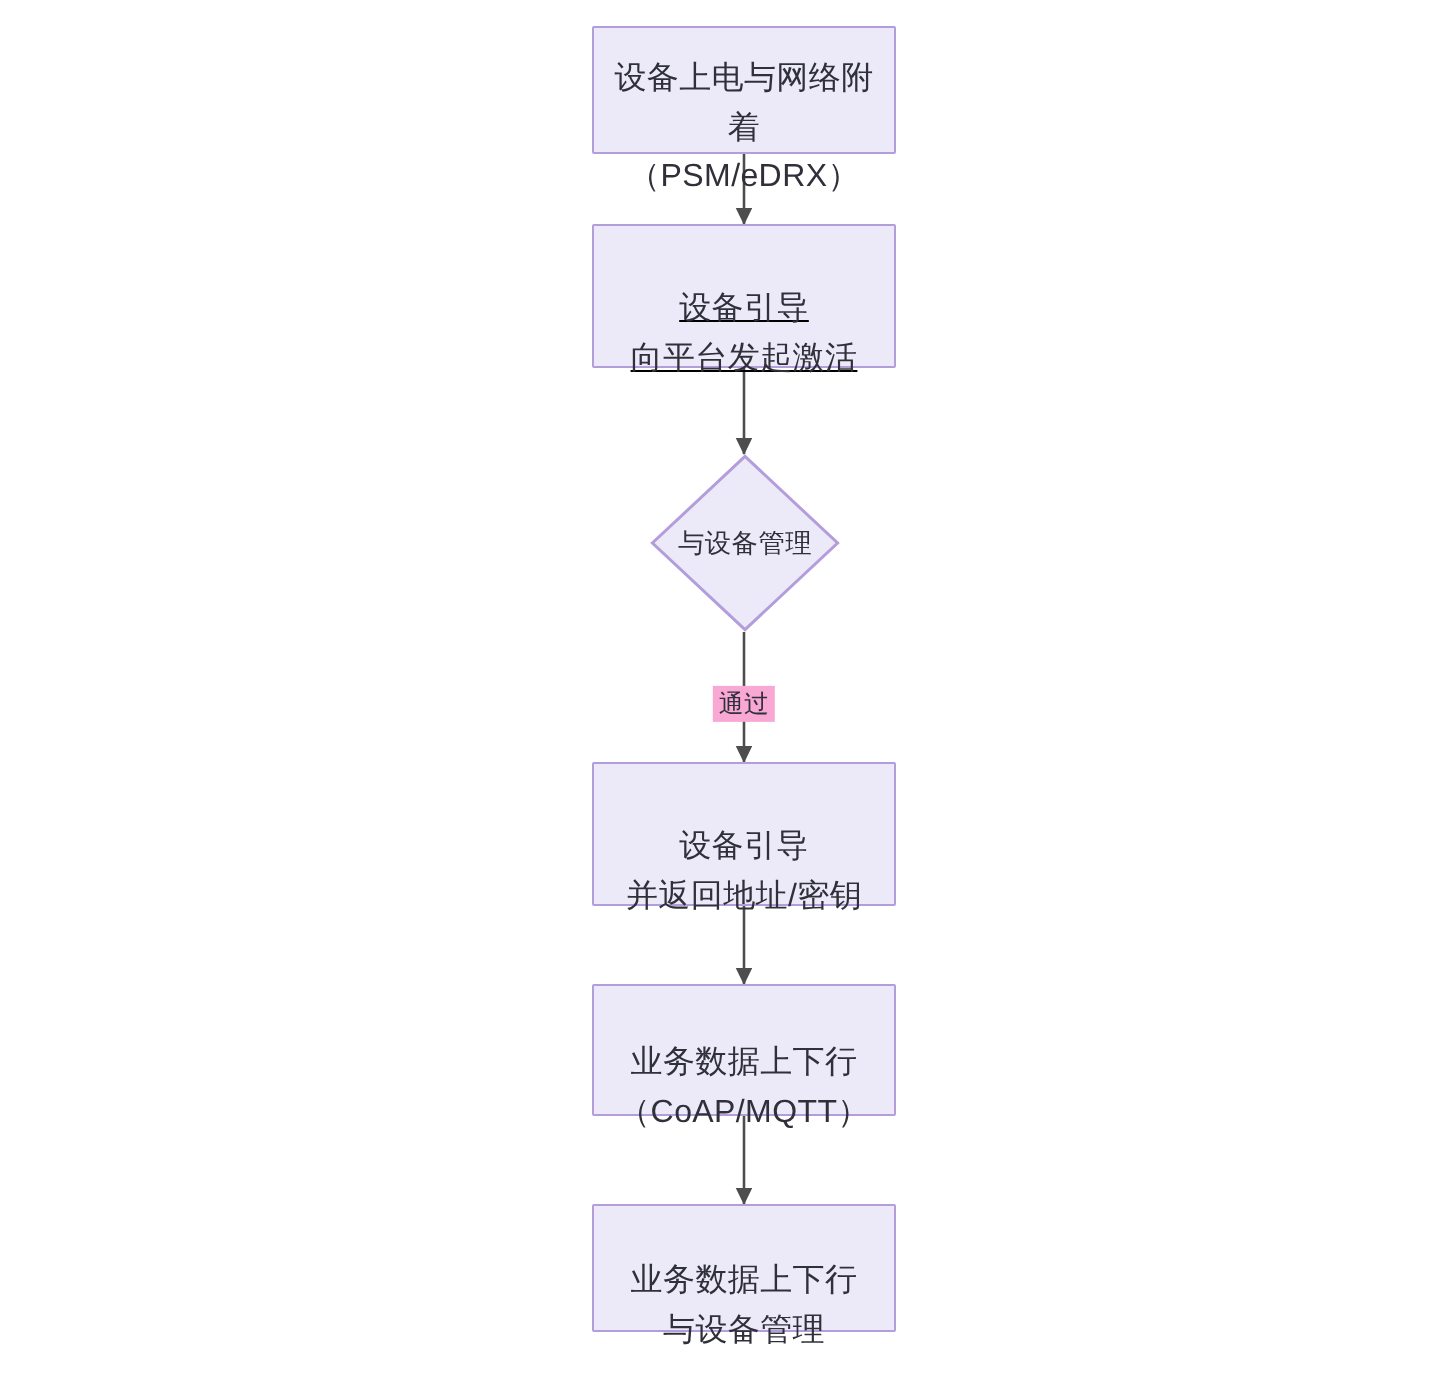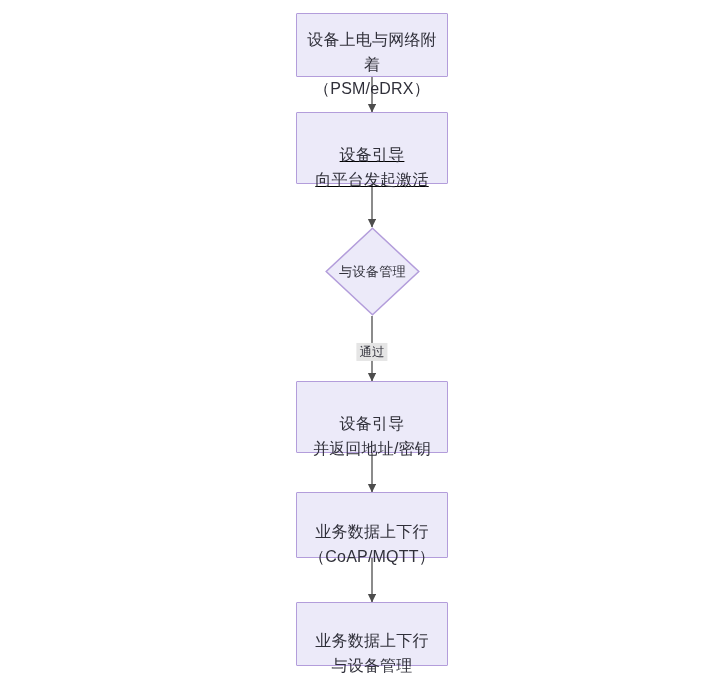--- a/index.html
+++ b/index.html
@@ -67,21 +67,21 @@
     z-index: 2;
     font-size: 13.2px;
     line-height: 1.5;
     color: #30303a;
     letter-spacing: 0.2px;
   }
   .edge-label {
     position: absolute;
     font-size: 12.4px;
     color: #30303a;
-    background: #e5e5e5;
+    background: #f9a8d4;
     padding: 1px 3px;
     line-height: 1.3;
     white-space: nowrap;
     transform: translate(-50%, -50%);
     letter-spacing: 0.2px;
     text-align: right;
   }
 </style>
 </head>
 <body>

